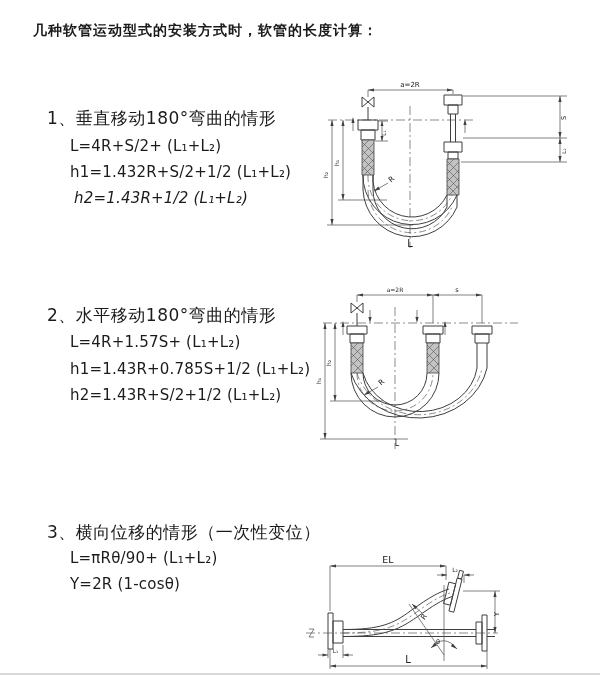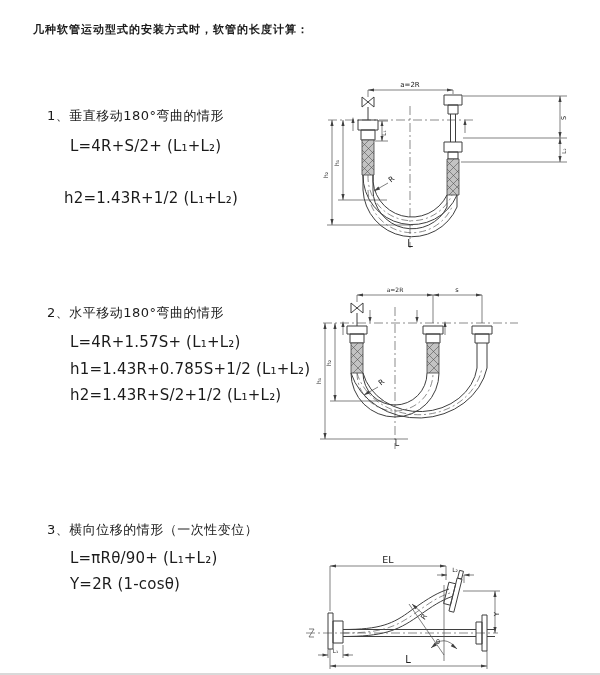--- a/index.html
+++ b/index.html
@@ -1,21 +1,21 @@
 <!DOCTYPE html>
 <html><head>
 <meta charset="utf-8">
 <style>
   html,body{margin:0;padding:0;background:#ffffff;}
   #page{
     position:relative;width:600px;height:675px;background:#ffffff;overflow:hidden;
     font-family:"DejaVu Sans","Liberation Sans",sans-serif;color:#1b1b1b;
   }
-  .title{position:absolute;font-size:11px;font-weight:bold;letter-spacing:1px;white-space:nowrap;}
-  .sec-heading{position:absolute;font-size:13px;font-weight:normal;letter-spacing:0.5px;white-space:nowrap;}
+  .title{position:absolute;font-size:14px;font-weight:bold;letter-spacing:1px;white-space:nowrap;}
+  .sec-heading{position:absolute;font-size:17px;font-weight:normal;letter-spacing:0.5px;white-space:nowrap;}
   .formula{position:absolute;font-size:15px;font-weight:normal;white-space:nowrap;letter-spacing:0.2px;}
   .diag{position:absolute;}
   svg{display:block;}
   svg line, svg path, svg rect, svg polyline{vector-effect:non-scaling-stroke;}
   .ln{stroke:#3f3f3f;stroke-width:1;fill:none;}
   .thin{stroke:#4a4a4a;stroke-width:0.7;fill:none;}
   .cl{stroke:#5a5a5a;stroke-width:0.7;fill:none;stroke-dasharray:9 3 2 3;}
   .cla{stroke:#5a5a5a;stroke-width:0.7;fill:none;stroke-dasharray:7 3 2 3;}
   .ah{fill:#3f3f3f;stroke:none;}
   .braid{fill:#c3c3c3;stroke:#3f3f3f;stroke-width:0.8;}
@@ -25,21 +25,22 @@
 </style>
 </head>
 <body>
 
 <div id="page">
 
   <div class="title" style="left:33px;top:22px;">几种软管运动型式的安装方式时，软管的长度计算：</div>
 
   <div class="sec-heading" style="left:47px;top:107px;">1、垂直移动180°弯曲的情形</div>
   <div class="formula" style="left:70px;top:137px;text-align:center;">L=4R+S/2+ (L₁+L₂)</div>
-  <div class="formula" style="left:64px;top:189px;">h2=1.43R+1/2 (L₁+L₂)</div>
+  <div class="formula" style="left:70px;top:163px;">h1=1.432R+S/2+1/2 (L₁+L₂)</div>
+  <div class="formula" style="left:74px;top:189px;font-style:italic;">h2=1.43R+1/2 (L₁+L₂)</div>
 
   <div class="sec-heading" style="left:47px;top:304px;">2、水平移动180°弯曲的情形</div>
   <div class="formula" style="left:70px;top:333px;">L=4R+1.57S+ (L₁+L₂)</div>
   <div class="formula" style="left:70px;top:360px;">h1=1.43R+0.785S+1/2 (L₁+L₂)</div>
   <div class="formula" style="left:70px;top:386px;text-align:right;">h2=1.43R+S/2+1/2 (L₁+L₂)</div>
 
   <div class="sec-heading" style="left:47px;top:521px;">3、横向位移的情形（一次性变位）</div>
   <div class="formula" style="left:70px;top:549px;">L=πRθ/90+ (L₁+L₂)</div>
   <div class="formula" style="left:70px;top:575px;">Y=2R (1-cosθ)</div>
 

